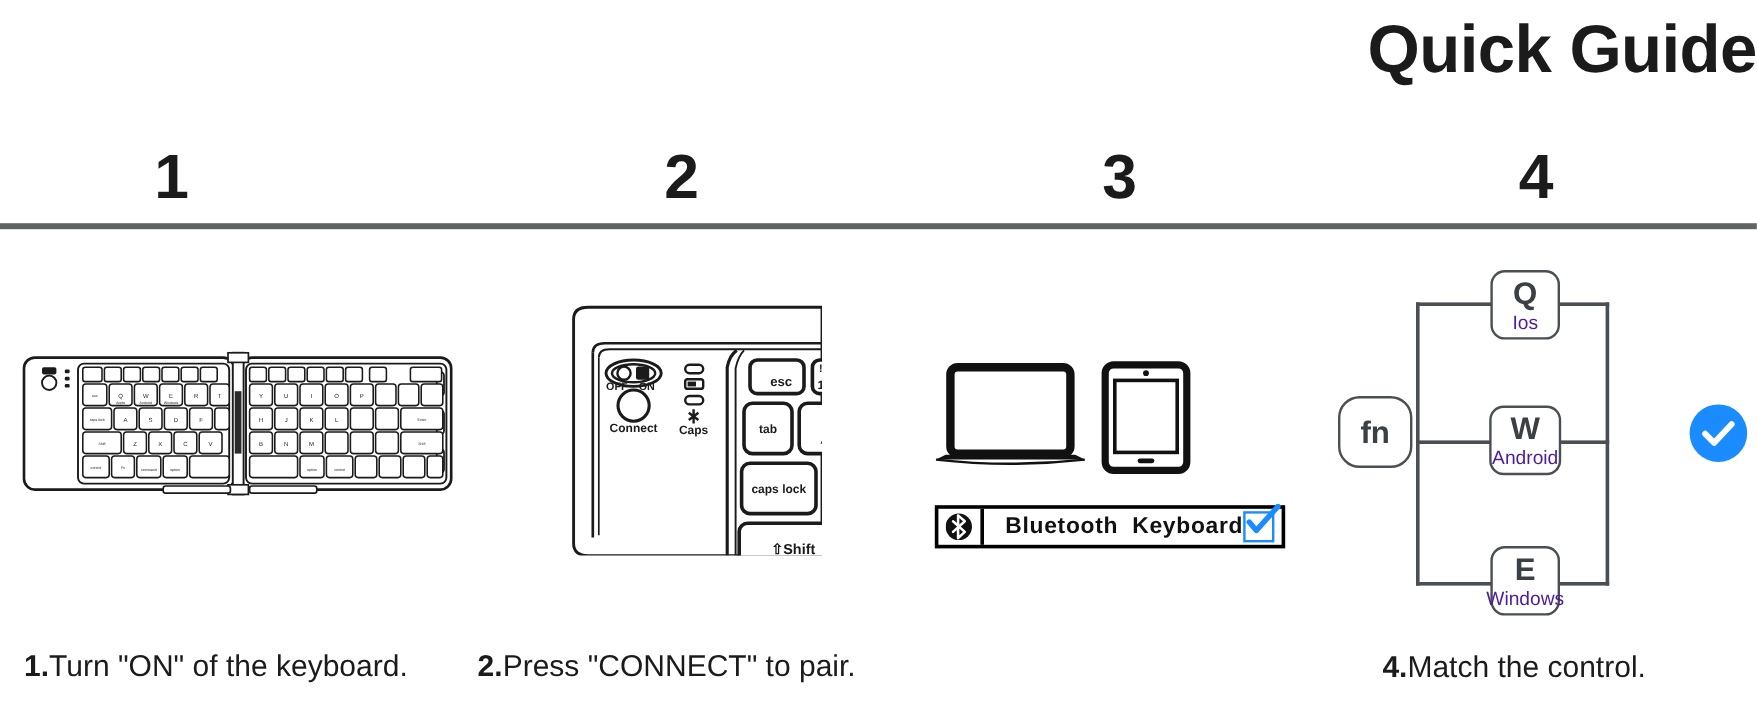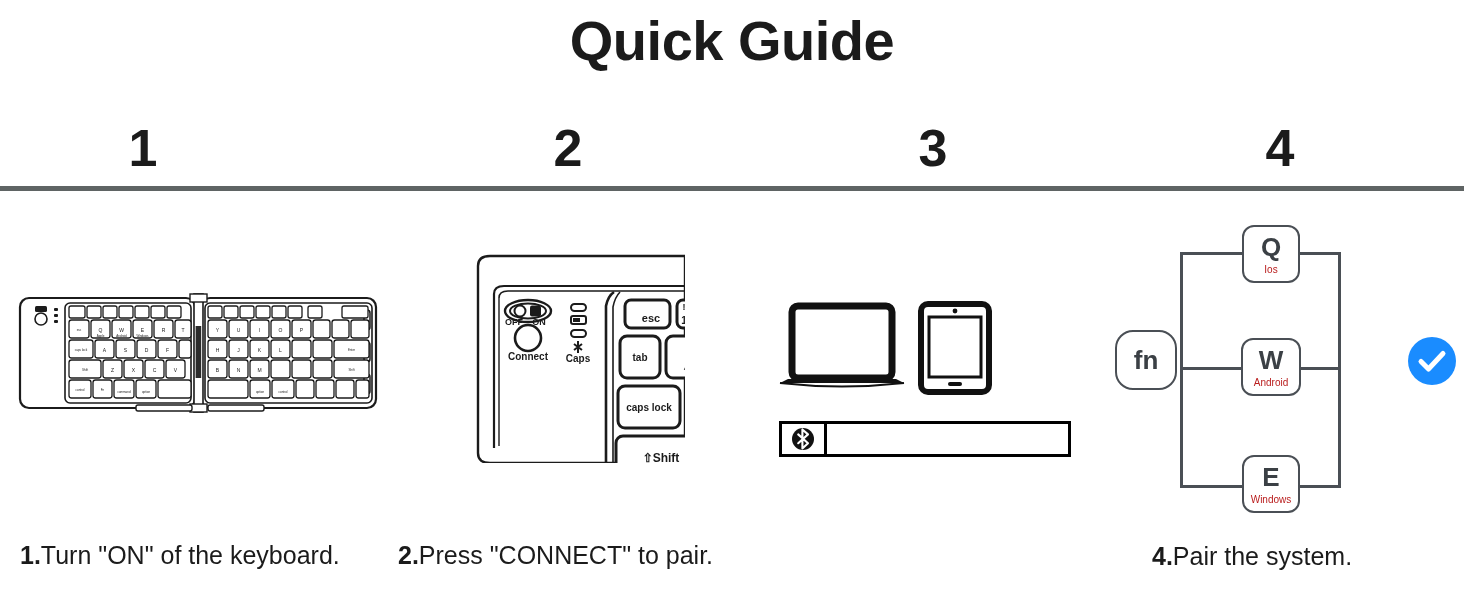--- a/index.html
+++ b/index.html
@@ -12,21 +12,21 @@
     font-family: "Liberation Sans", sans-serif;
     color: #1a1a1a;
     overflow: hidden;
   }
   .page { position: relative; width: 1464px; height: 600px; }
 
   
   .title {
     position: absolute;
     top: 8px; left: 0; width: 1464px;
-    text-align: center;
+    text-align: right;
     font-size: 56px;
     font-weight: bold;
     letter-spacing: -0.5px;
     color: #1b1b1b;
   }
   .step-numbers {
     position: absolute;
     top: 118px; left: 0; width: 1464px; height: 62px;
   }
   .step-num {
@@ -115,21 +115,21 @@
     flex-direction: column;
     align-items: center;
     justify-content: center;
     box-sizing: border-box;
   }
   .kcap .glyph {
     font-size: 26px; font-weight: bold; color: #3b4045;
     line-height: 1;
   }
   .kcap .sublabel {
-    font-size: 10px; color: #b91c1c; line-height: 1; margin-top: 5px;
+    font-size: 16px; color: #4c1d95; line-height: 1; margin-top: 5px;
   }
   .fn-key {
     position: absolute;
     left: 5px; top: 125px;
     width: 62px; height: 60px;
     border: 2px solid #4a4f55;
     border-radius: 18px;
     background: #fff;
     display: flex; align-items: center; justify-content: center;
     box-sizing: border-box;
@@ -401,20 +401,28 @@
     </svg>
   </div>
 
   <div class="bt-bar">
     <div class="bt-icon-cell">
       <svg width="22" height="26" viewBox="0 0 22 26">
         <circle cx="11" cy="13" r="11" fill="#111"></circle>
         <path d="M10.4 3.5 L10.4 22.5 L16 17.2 L6.2 8.4 M6.2 17.2 L16 8.4 L10.4 3.5" fill="none" stroke="#fff" stroke-width="2.1" stroke-linejoin="round" stroke-linecap="round"></path>
       </svg>
     </div>
+    <div class="bt-label-cell">
+      <span class="bt-label">Bluetooth  Keyboard</span>
+      <span class="bt-check">
+        <svg width="32" height="30" viewBox="0 0 32 30" style="position:absolute;left:-2px;top:-8px;">
+          <path d="M5 15 L11 22 L29 2" fill="none" stroke="#1a8cff" stroke-width="4.5" stroke-linecap="round" stroke-linejoin="round"></path>
+        </svg>
+      </span>
+    </div>
   </div>
 
   <div class="panel4">
 
     <div class="wire" style="left:70px; top:47px; width:3px; height:236px;"></div>
     <div class="wire" style="left:70px; top:47px; width:70px; height:3px;"></div>
     <div class="wire" style="left:70px; top:162px; width:70px; height:3px;"></div>
     <div class="wire" style="left:70px; top:280px; width:70px; height:3px;"></div>
 
     <div class="wire" style="left:228px; top:47px; width:3px; height:236px;"></div>
@@ -448,16 +456,16 @@
     </svg>
   </div>
 
   <div class="caption cap1">
     <b>1.</b><span>Turn "ON" of the keyboard.</span>
   </div>
   <div class="caption cap2">
     <b>2.</b><span>Press "CONNECT" to pair.</span>
   </div>
   <div class="caption cap4">
-    <b>4.</b><span>Pair the system.</span>
+    <b>4.</b><span>Match the control.</span>
   </div>
 
 </div>
 
 </body></html>

